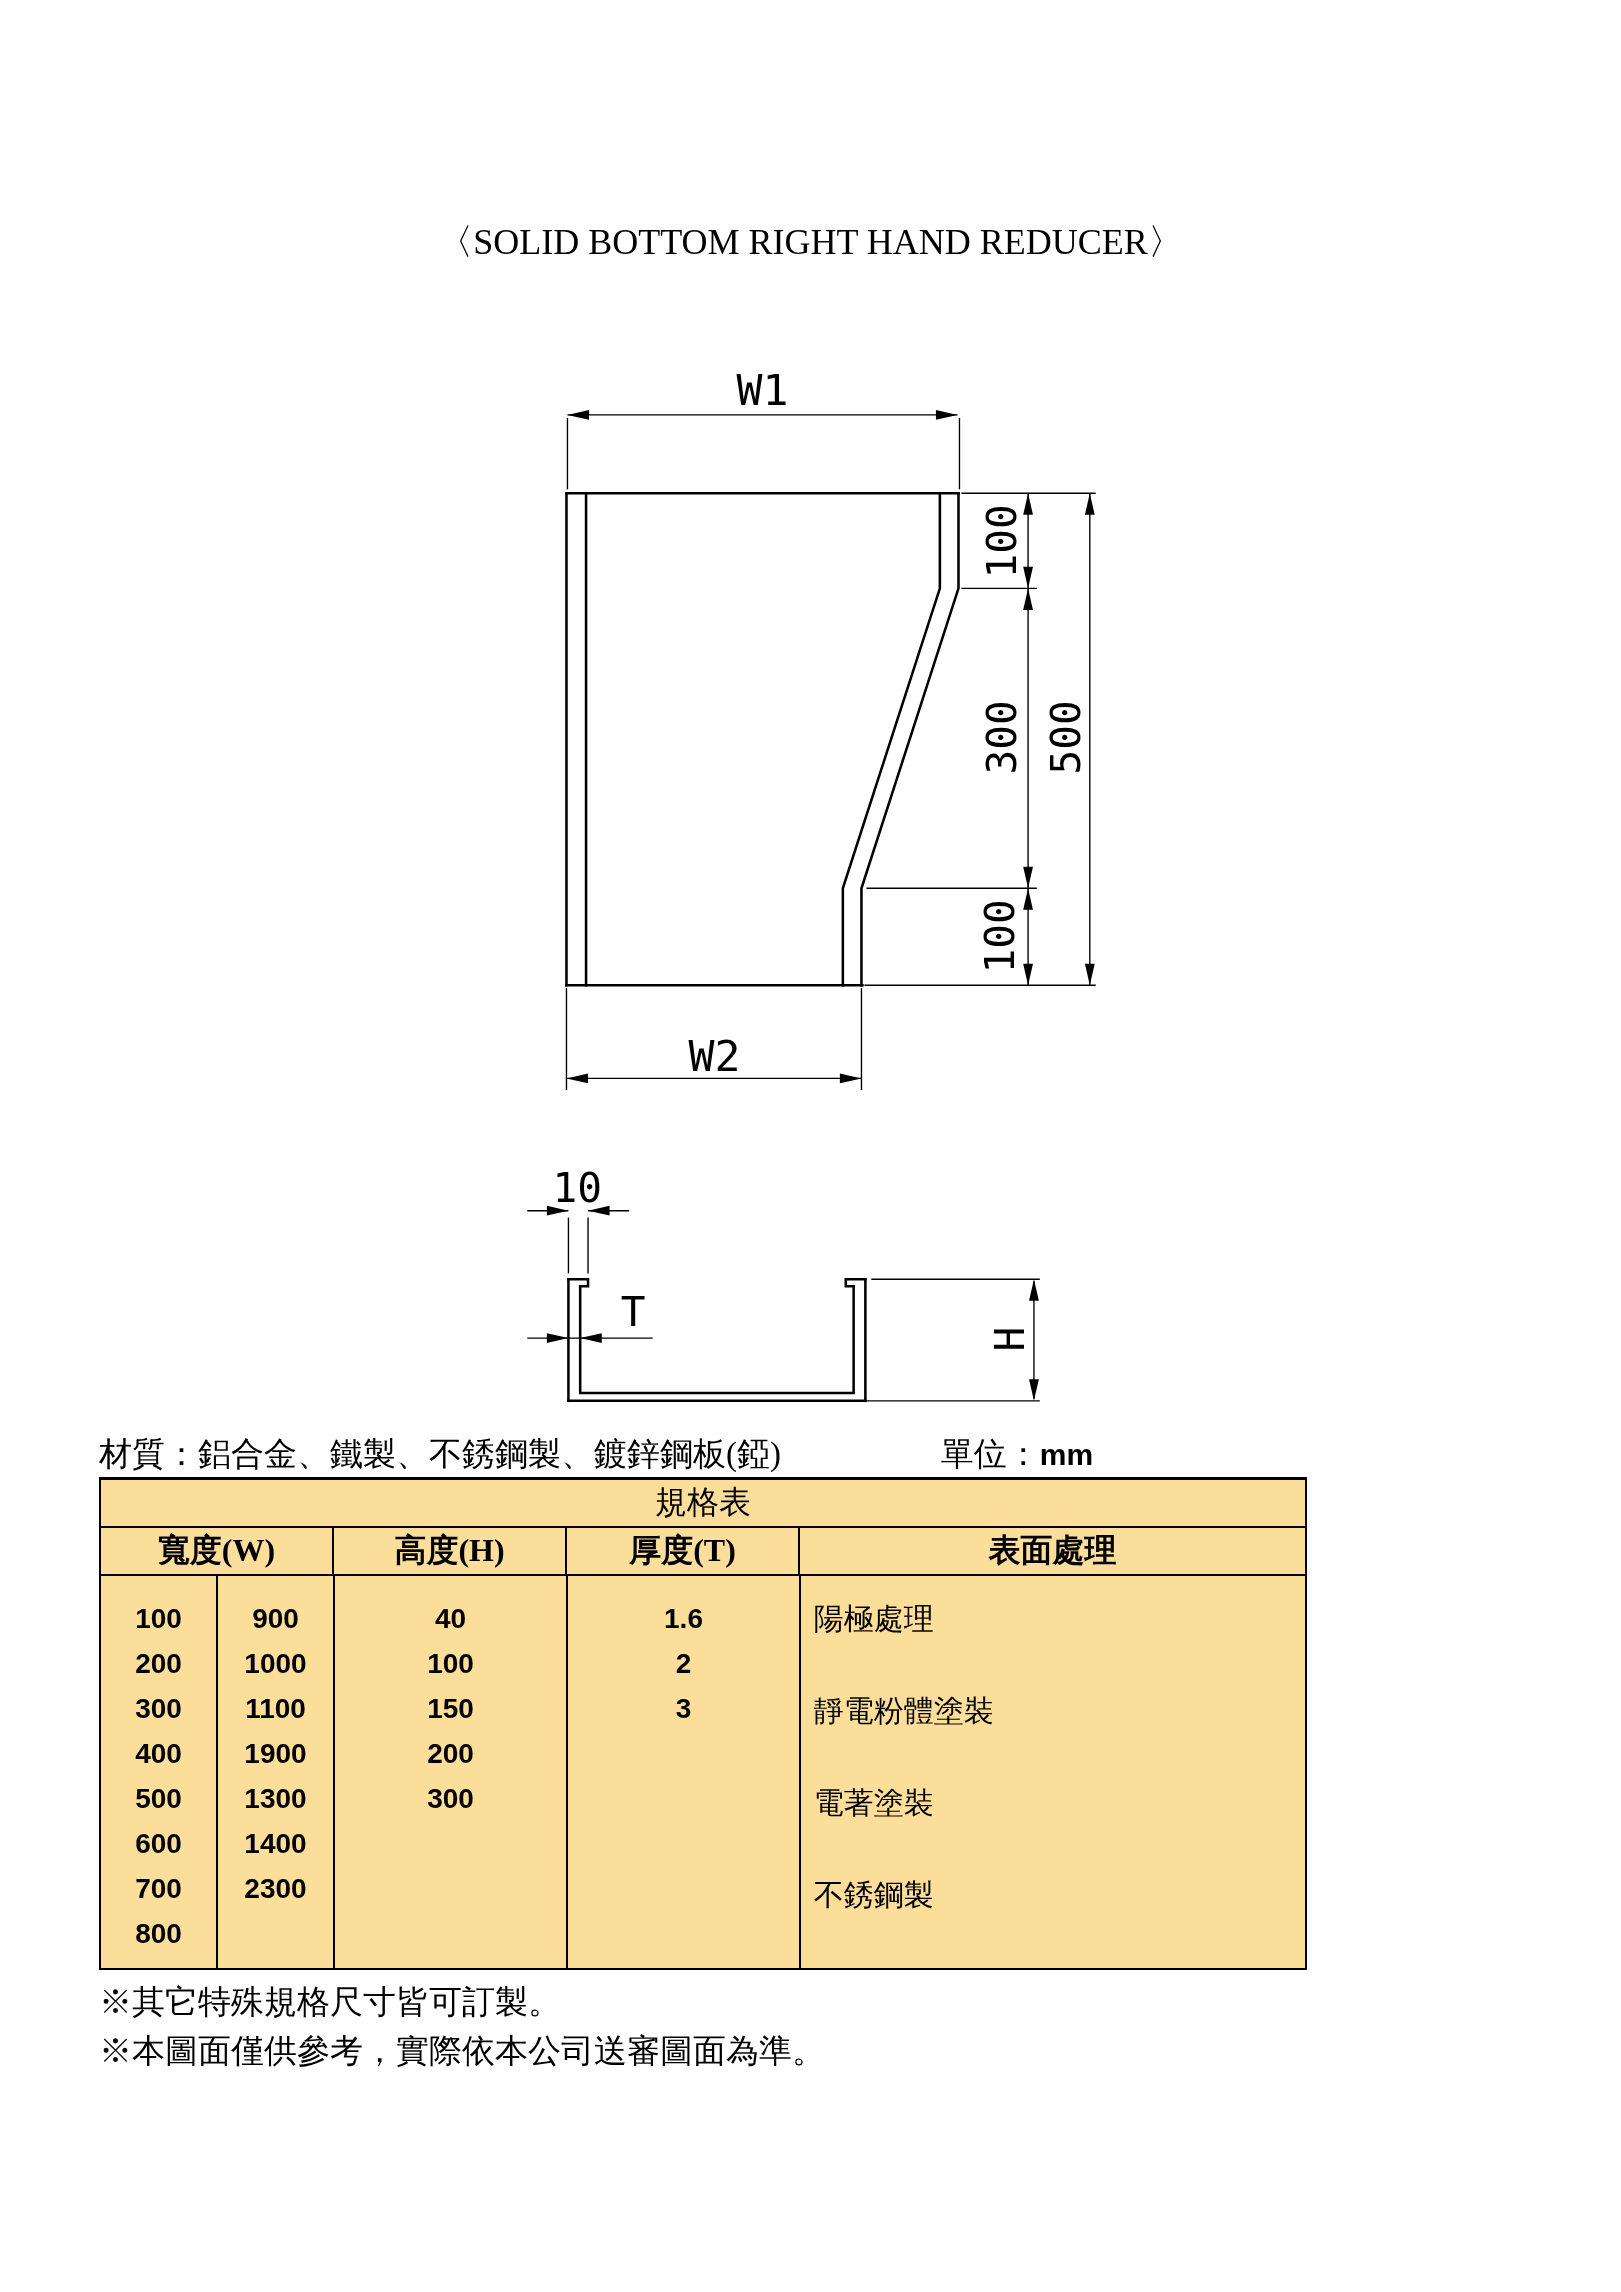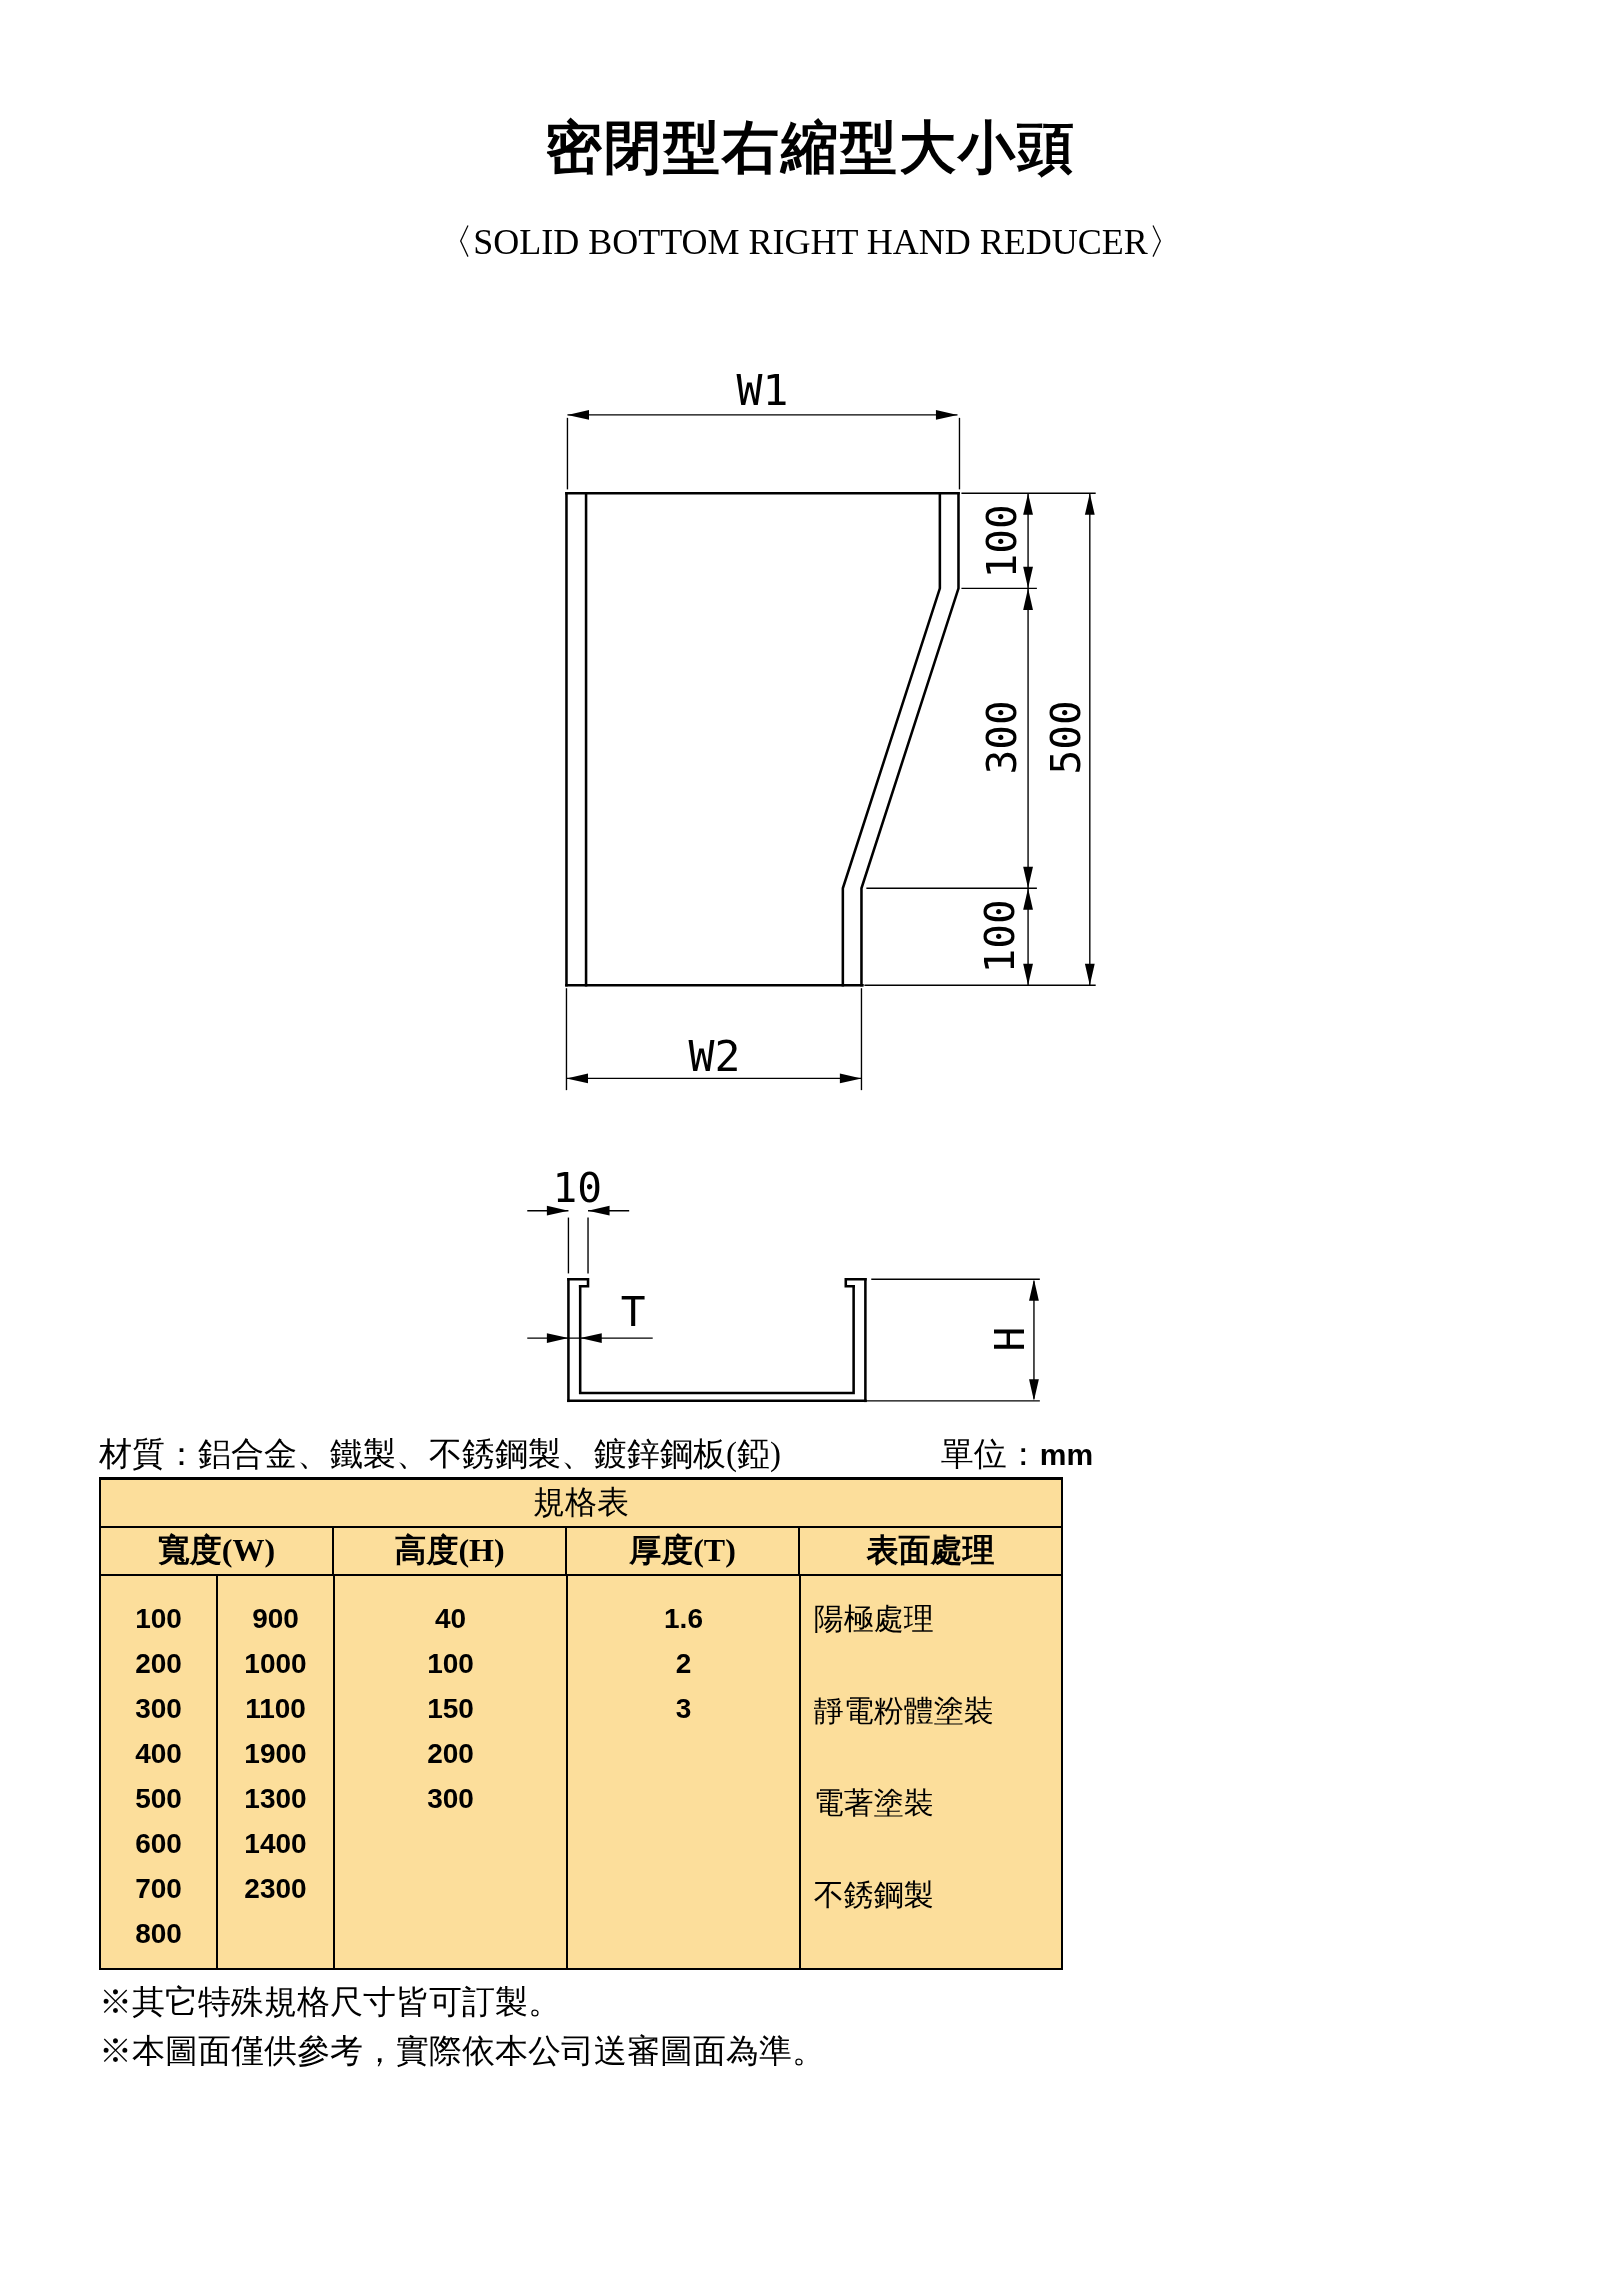--- a/index.html
+++ b/index.html
@@ -39,21 +39,21 @@
     font-size:33px;
     display:flex; justify-content:space-between; align-items:baseline;
   }
   .material-row .unit { margin-right:9.8px; }
   .material-row .unit b {
     font-family:"Liberation Sans", sans-serif;
     font-size:30px; font-weight:bold;margin-top:32px;
   }
   .spec-table {
     position:absolute; left:99px; top:1477px;
-    width:964px; height:493px;
+    width:1208px; height:493px;
     box-sizing:border-box;
     border:2.9px solid #000; border-top-width:3.9px;
     display:flex; flex-direction:column;
   }
   .t-title {
     height:46px; flex:none;
     border-bottom:2.9px solid #000;
     display:flex; align-items:center; justify-content:center;
     font-size:32px;
   }
@@ -96,21 +96,20 @@
     font-size:33px;
   }
   .note.n1 { top:1980px; }
   .note.n2 { top:2029px; }
 </style>
 </head>
 <body>
 
 <div class="page">
 
-  <div class="title">密閉型右縮型大小頭</div>
   <div class="subtitle">〈SOLID BOTTOM RIGHT HAND REDUCER〉</div>
 
   <svg class="drawing" width="1621" height="2293" viewBox="0 0 1654 2339" xmlns="http://www.w3.org/2000/svg">
 
     <g>
       <path class="ln" d="M578 503 H978"></path>
       <path class="ln" d="M578 503 V1005"></path>
       <path class="ln" d="M598 503 V1005"></path>
       <path class="ln" d="M578 1005 H880"></path>
       <path class="ln" d="M978 503 V600 L879 906 V1005"></path>

